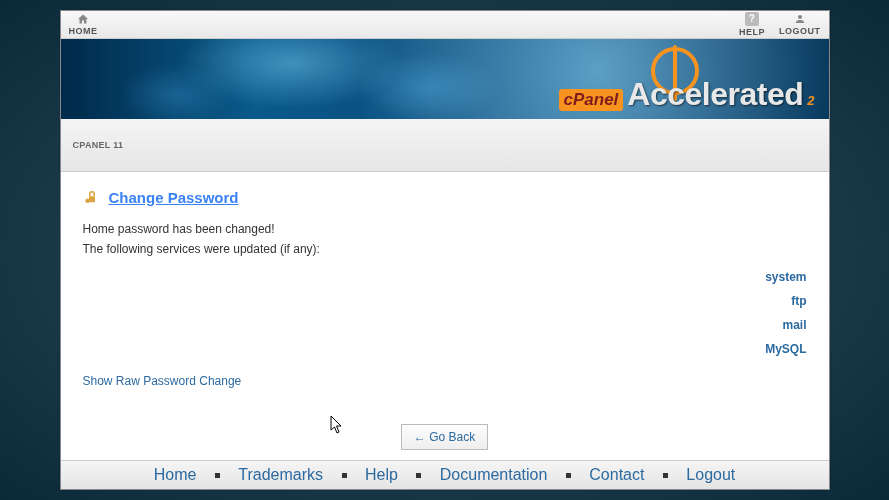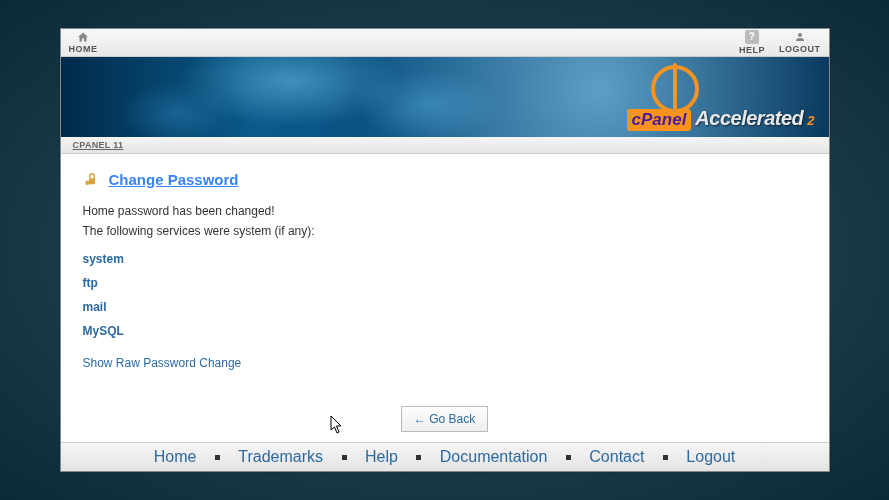--- a/index.html
+++ b/index.html
@@ -76,49 +76,48 @@
       border-radius: 2px;
     }
     .banner-text {
       position: absolute;
       right: 14px;
       bottom: 6px;
       display: flex;
       align-items: baseline;
       gap: 4px;
     }
-    .brand-orange { background: #f7931e; color: #4c1d95; font-weight: bold; font-size: 17px; padding: 1px 5px; border-radius: 3px; font-style: italic; }
-    .brand-accel { color: #e8e8e8; font-style: italic; font-size: 20px; font-weight: bold; text-shadow: 1px 1px 2px rgba(0,0,0,0.6); letter-spacing: -0.5px; }
+    .brand-orange { background: #f7931e; color: #7f1d1d; font-weight: bold; font-size: 17px; padding: 1px 5px; border-radius: 3px; font-style: italic; }
+    .brand-accel { color: #e8e8e8; font-size: 32px; font-weight: bold; text-shadow: 1px 1px 2px rgba(0,0,0,0.6); letter-spacing: -0.5px; }
     .brand-sub { color: #f7931e; font-size: 13px; font-style: italic; font-weight: bold; }
     .breadcrumb {
       background: linear-gradient(to bottom, #f4f4f4, #e6e6e6);
       border-bottom: 1px solid #ccc;
       font-size: 9px;
       font-weight: bold;
       color: #666;
-      padding: 3px 12px;
+      padding: 21px 12px;
       letter-spacing: 0.3px;
-      text-decoration: underline;
     }
     .content {
       padding: 16px 22px 10px 22px;
       font-size: 12px;
       color: #333;
       min-height: 265px;
     }
     .page-heading {
       display: flex;
       align-items: center;
       gap: 8px;
       margin-bottom: 14px;
     }
     .page-heading h2 { font-size: 15px; font-weight: bold; color: #3b82f6; text-decoration: underline; }
     .heading-icon { width: 18px; height: 18px; }
     .msg { margin-bottom: 2px; line-height: 1.5; }
-    .service-list { margin: 12px 0 18px 0; }
+    .service-list { margin: 12px 0 18px 8px; text-align: right; }
     .service-list a { display: block; color: #2c6aa0; font-weight: bold; text-decoration: none; margin: 10px 0; font-size: 12px; }
     .raw-link { color: #2c6aa0; text-decoration: none; font-size: 12px; }
     .goback-wrap { text-align: center; margin-top: 36px; }
     .goback-btn {
       display: inline-block;
       border: 1px solid #bbb;
       background: linear-gradient(to bottom, #fdfdfd, #eee);
       padding: 5px 12px;
       font-size: 12px;
       color: #2c6aa0;
@@ -190,21 +189,21 @@
         <svg viewBox="0 0 24 24">
             <rect x="8" y="11" width="8" height="8" rx="1" fill="#d9a441"></rect>
             <path d="M9 11V8a3 3 0 016 0v3" stroke="#d9a441" stroke-width="2" fill="none"></path>
             <circle cx="6" cy="17" r="3" fill="#d9a441"></circle>
           </svg>
       </span>
       <h2>Change Password</h2>
     </div>
 
     <div class="msg">Home password has been changed!</div>
-    <div class="msg">The following services were system (if any):</div>
+    <div class="msg">The following services were updated (if any):</div>
 
     <div class="service-list">
       <a href="#">system</a>
       <a href="#">ftp</a>
       <a href="#">mail</a>
       <a href="#">MySQL</a>
     </div>
 
     <a href="#" class="raw-link">Show Raw Password Change</a>
 

